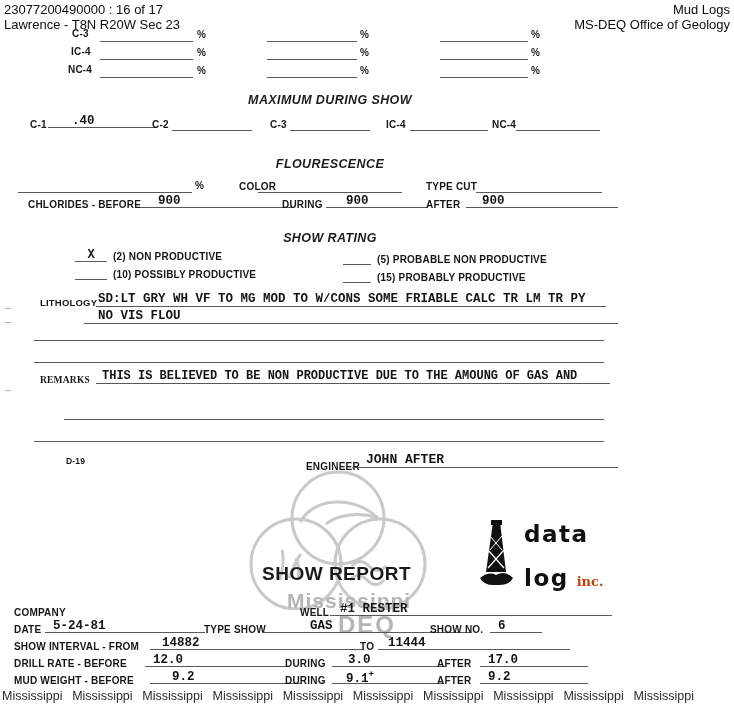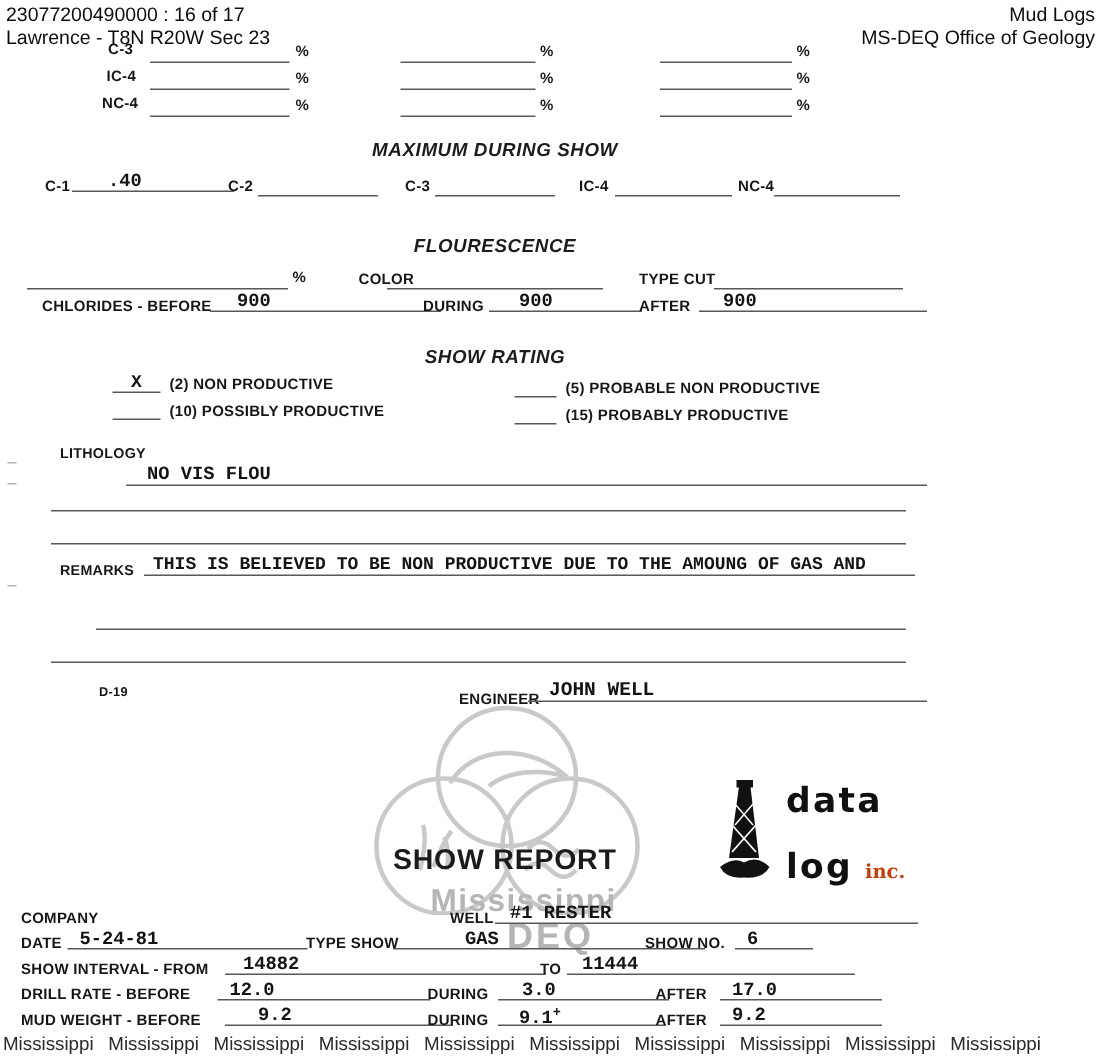--- a/index.html
+++ b/index.html
@@ -114,32 +114,33 @@
   <div class="abs grp" style="left:343px;top:251px;">
     <span class="uline typed" style="width:28px;text-align:center;font-size:12px;"></span>
     <span class="lbl" style="margin-left:6px;">(5) PROBABLE NON PRODUCTIVE</span>
   </div>
   <div class="abs grp" style="left:343px;top:269px;">
     <span class="uline typed" style="width:28px;text-align:center;font-size:12px;"></span>
     <span class="lbl" style="margin-left:6px;">(15) PROBABLY PRODUCTIVE</span>
   </div>
 
   <span class="lbl sm abs" style="left:40px;top:297px;">LITHOLOGY</span>
+  <div class="abs typed" style="left:96px;top:292px;width:508px;border-bottom:1.6px solid #585858;padding-left:2px;">SD:LT GRY WH VF TO MG MOD TO W/CONS SOME FRIABLE CALC TR LM TR PY</div>
   <div class="abs typed" style="left:84px;top:309px;width:520px;border-bottom:1.6px solid #585858;padding-left:14px;">NO VIS FLOU</div>
   <div class="abs" style="left:34px;top:327px;width:570px;height:13px;border-bottom:1.6px solid #585858;"></div>
   <div class="abs" style="left:34px;top:349px;width:570px;height:13px;border-bottom:1.6px solid #585858;"></div>
 
-  <span class="lbl sm abs" style="left:40px;top:375px;">REMARKS</span>
+  <span class="lbl sm abs" style="left:40px;top:375px;font-family:Liberation Serif, serif;">REMARKS</span>
   <div class="abs typed" style="left:96px;top:369px;width:508px;border-bottom:1.6px solid #585858;padding-left:6px;font-size:12px;">THIS IS BELIEVED TO BE NON PRODUCTIVE DUE TO THE AMOUNG OF GAS AND</div>
   <div class="abs" style="left:64px;top:406px;width:540px;height:13px;border-bottom:1.6px solid #585858;"></div>
   <div class="abs" style="left:34px;top:428px;width:570px;height:13px;border-bottom:1.6px solid #585858;"></div>
 
   <span class="lbl abs" style="left:66px;top:456px;font-size:8.5px;">D-19</span>
   <span class="lbl abs" style="left:306px;top:461px;">ENGINEER</span>
-  <div class="abs typed" style="left:352px;top:452px;width:252px;border-bottom:1.6px solid #585858;padding-left:14px;font-size:13px;">JOHN WELL</div>
+  <div class="abs typed" style="left:352px;top:452px;width:252px;border-bottom:1.6px solid #585858;padding-left:14px;font-size:13px;">JOHN AFTER</div>
 
   <svg class="abs" style="left:238px;top:468px;" width="204" height="142" viewBox="0 0 204 142">
     <g fill="none" stroke="#c9c9c9" stroke-width="3">
       <circle cx="100" cy="50" r="46"></circle>
       <circle cx="58" cy="96" r="45"></circle>
       <circle cx="142" cy="96" r="45"></circle>
       <path d="M62 54 C 78 28, 116 28, 140 50 C 122 44, 100 46, 88 56"></path>
       <path d="M42 112 q5 -20 2 -30 M51 110 q7 -18 12 -24 M60 112 q2 -14 -2 -22"></path>
       <path d="M114 98 q8 -9 17 0 t17 0 M112 112 q8 -9 17 0 t17 0"></path>
     </g>

